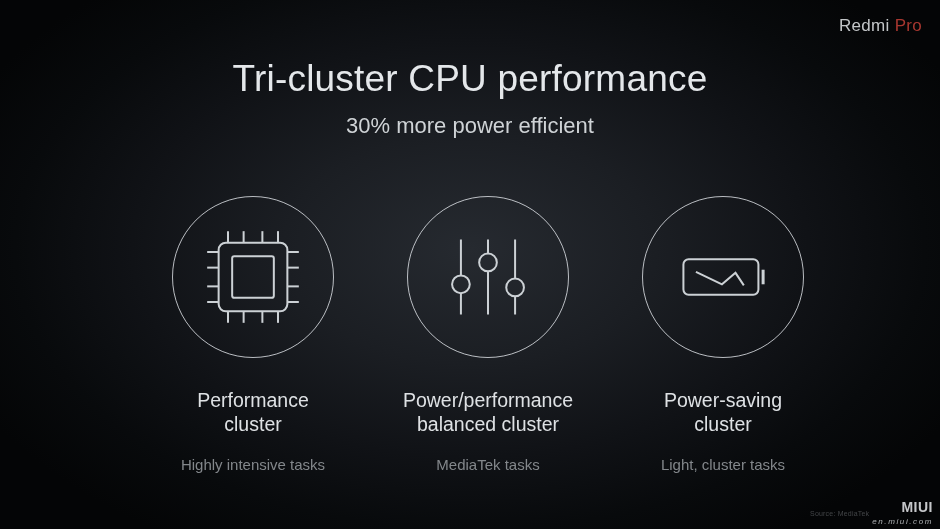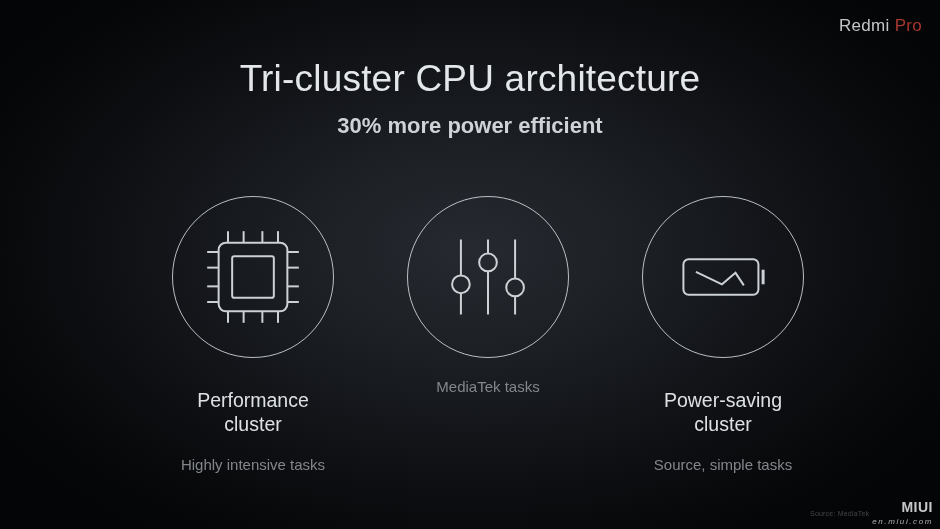--- a/index.html
+++ b/index.html
@@ -26,21 +26,21 @@
   
   .title {
     position:absolute; top:58px; left:0; width:100%;
     text-align:center;
     font-size:37px; font-weight:300; letter-spacing:.2px;
     color:#e4e7ea;
   }
   .subtitle {
     position:absolute; top:113px; left:0; width:100%;
     text-align:center;
-    font-size:22px; font-weight:700;
+    font-size:22px; font-weight:400;
     color:#cfd3d6;
   }
 
   
   .clusters {
     position:absolute; top:196px; left:0; right:0;
     display:flex; justify-content:center;padding-left:36px;
   }
   .cluster { width:235px; text-align:center; }
   .circle {
@@ -89,21 +89,21 @@
 </head>
 <body>
 
 <div class="slide">
 
   <div class="brand">
     <span class="redmi">Redmi</span>
     <span class="pro">Pro</span>
   </div>
 
-  <div class="title">Tri-cluster CPU architecture</div>
+  <div class="title">Tri-cluster CPU performance</div>
   <div class="subtitle">30% more power efficient</div>
 
   <div class="clusters">
 
     <div class="cluster">
       <div class="circle">
         <svg class="icon-svg" width="100" height="100" viewBox="0 0 96 96" fill="none" stroke="#ccd1d5" stroke-width="2">
           <rect x="15" y="15" width="66" height="66" rx="7"></rect>
           <rect x="28" y="28" width="40" height="40" rx="2"></rect>
           <line x1="24" y1="4" x2="24" y2="15"></line>
@@ -138,36 +138,40 @@
           <line x1="22" y1="63.5" x2="22" y2="84"></line>
           <circle cx="22" cy="55" r="8.5"></circle>
           <line x1="48" y1="12" x2="48" y2="25.5"></line>
           <line x1="48" y1="42.5" x2="48" y2="84"></line>
           <circle cx="48" cy="34" r="8.5"></circle>
           <line x1="74" y1="12" x2="74" y2="49.5"></line>
           <line x1="74" y1="66.5" x2="74" y2="84"></line>
           <circle cx="74" cy="58" r="8.5"></circle>
         </svg>
       </div>
+      <div class="cluster-name">
+        <span>Power/performance</span>
+        <span>balanced cluster</span>
+      </div>
       <div class="cluster-tasks">MediaTek tasks</div>
     </div>
 
     <div class="cluster">
       <div class="circle">
         <svg class="icon-svg" width="100" height="100" viewBox="0 0 96 96" fill="none" stroke="#ccd1d5" stroke-width="2">
           <rect x="10" y="31" width="72" height="34" rx="5"></rect>
           <line x1="86.5" y1="41" x2="86.5" y2="55" stroke-width="3"></line>
           <polyline points="22,43 47,55 60,44 68,56"></polyline>
         </svg>
       </div>
       <div class="cluster-name">
         <span>Power-saving</span>
         <span>cluster</span>
       </div>
-      <div class="cluster-tasks">Source, simple tasks</div>
+      <div class="cluster-tasks">Light, cluster tasks</div>
     </div>
 
   </div>
 
   <div class="watermark">
     <div class="wm-source">Source: MediaTek</div>
     <div class="wm-logo-block">
       <div class="wm-logo">MIUI</div>
       <div class="wm-url">en.miui.com</div>
     </div>

